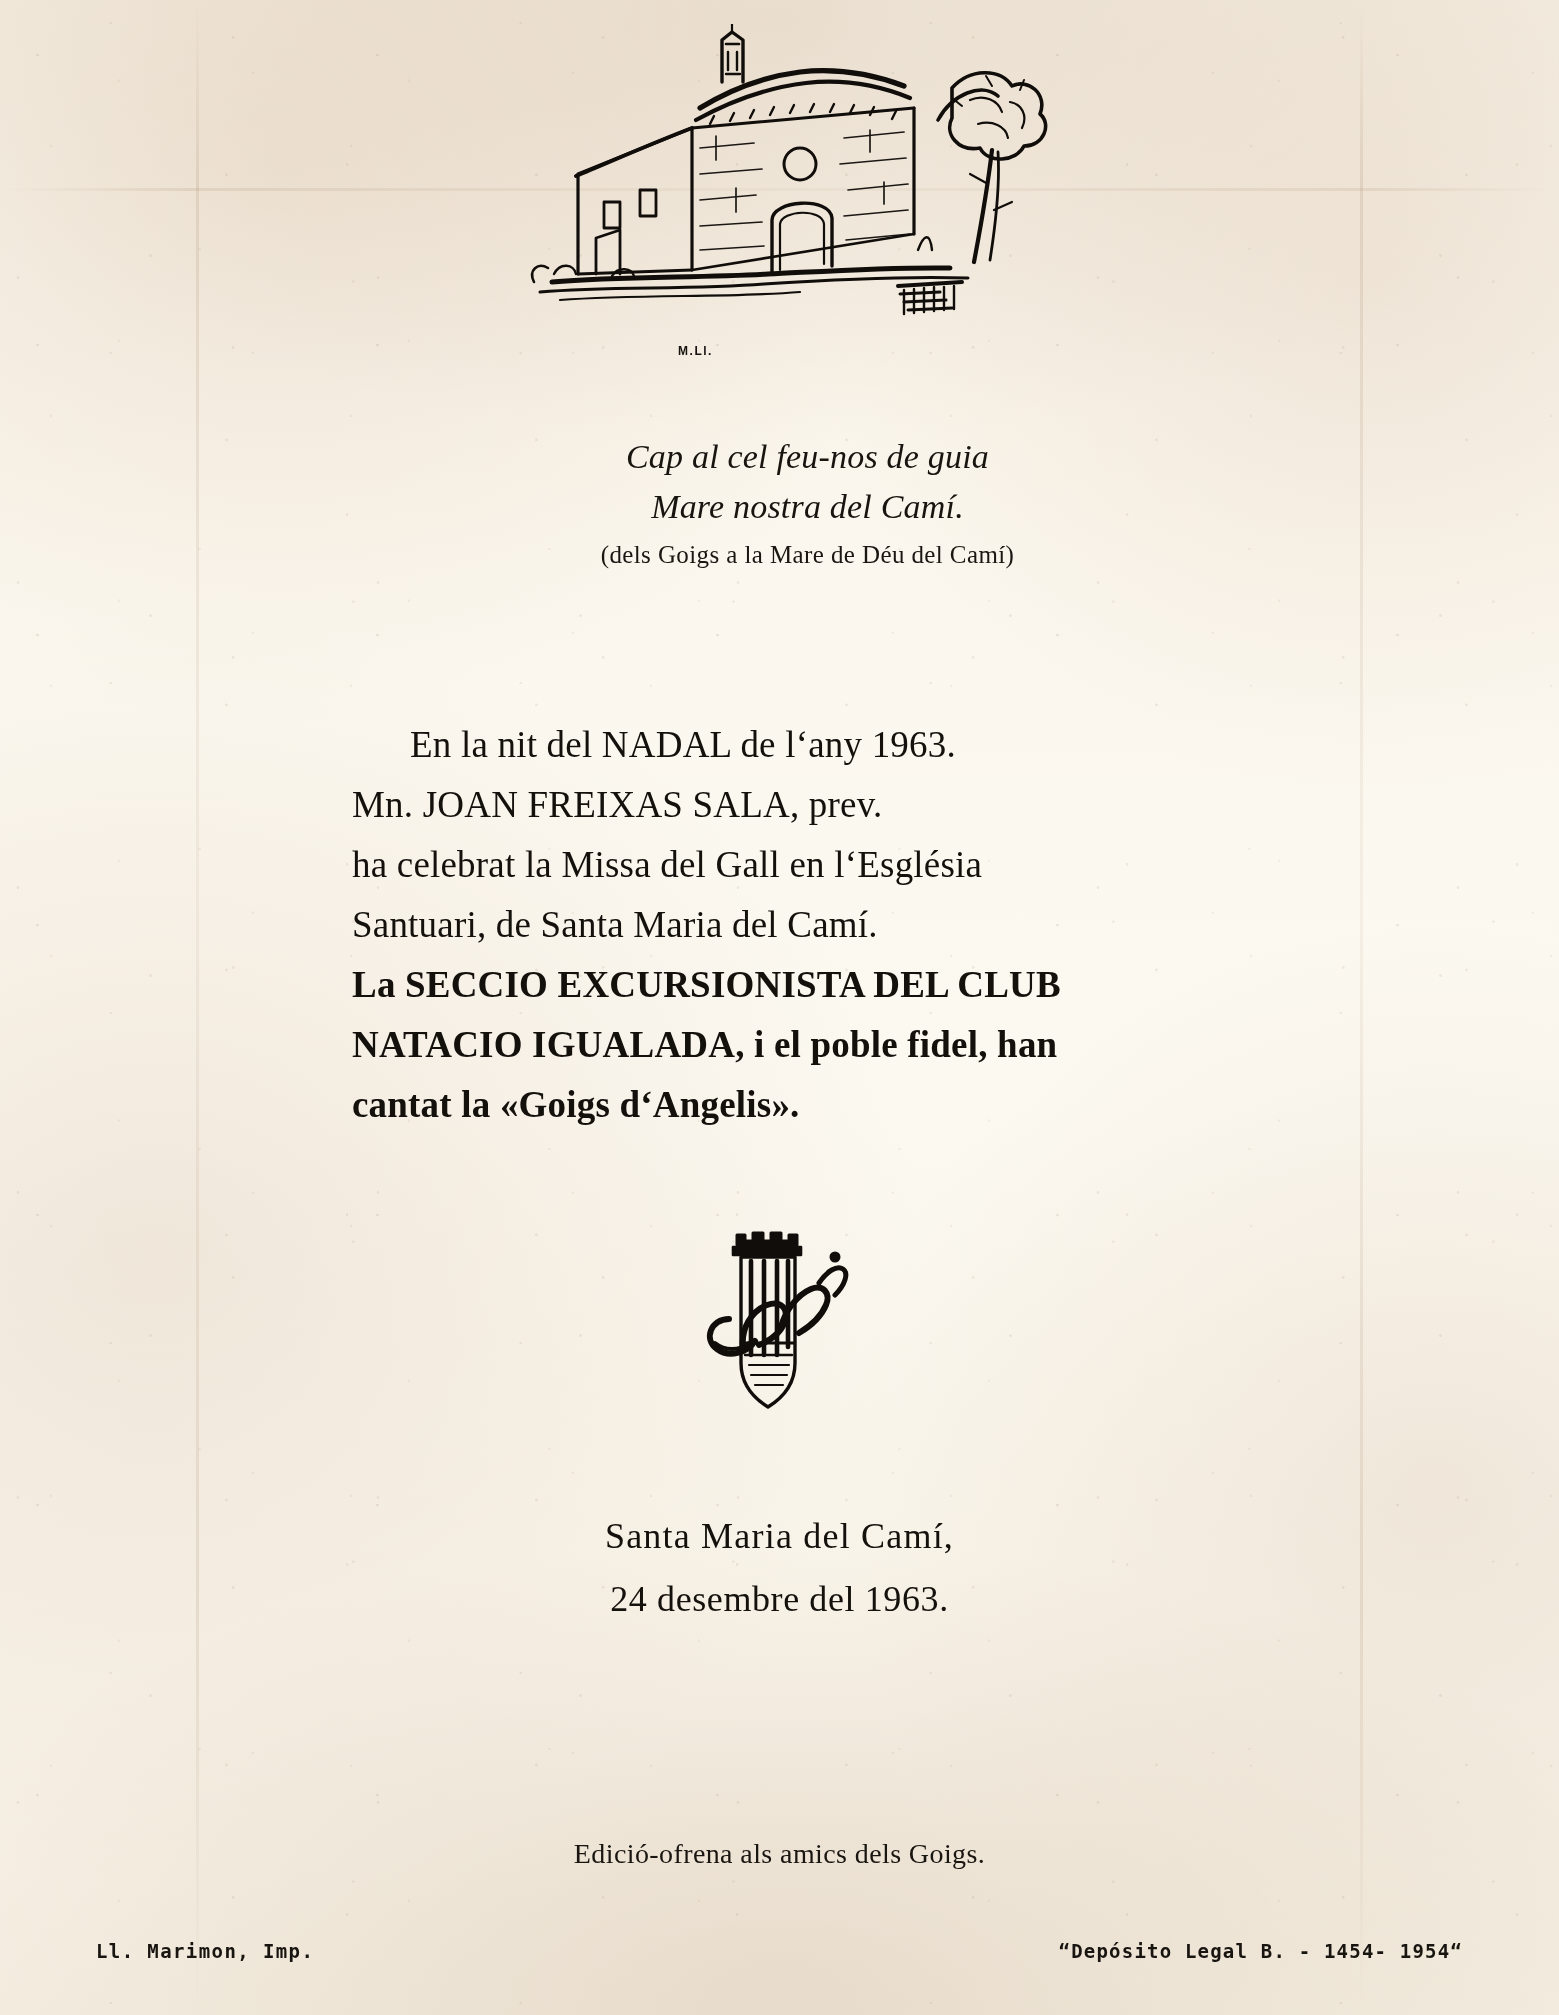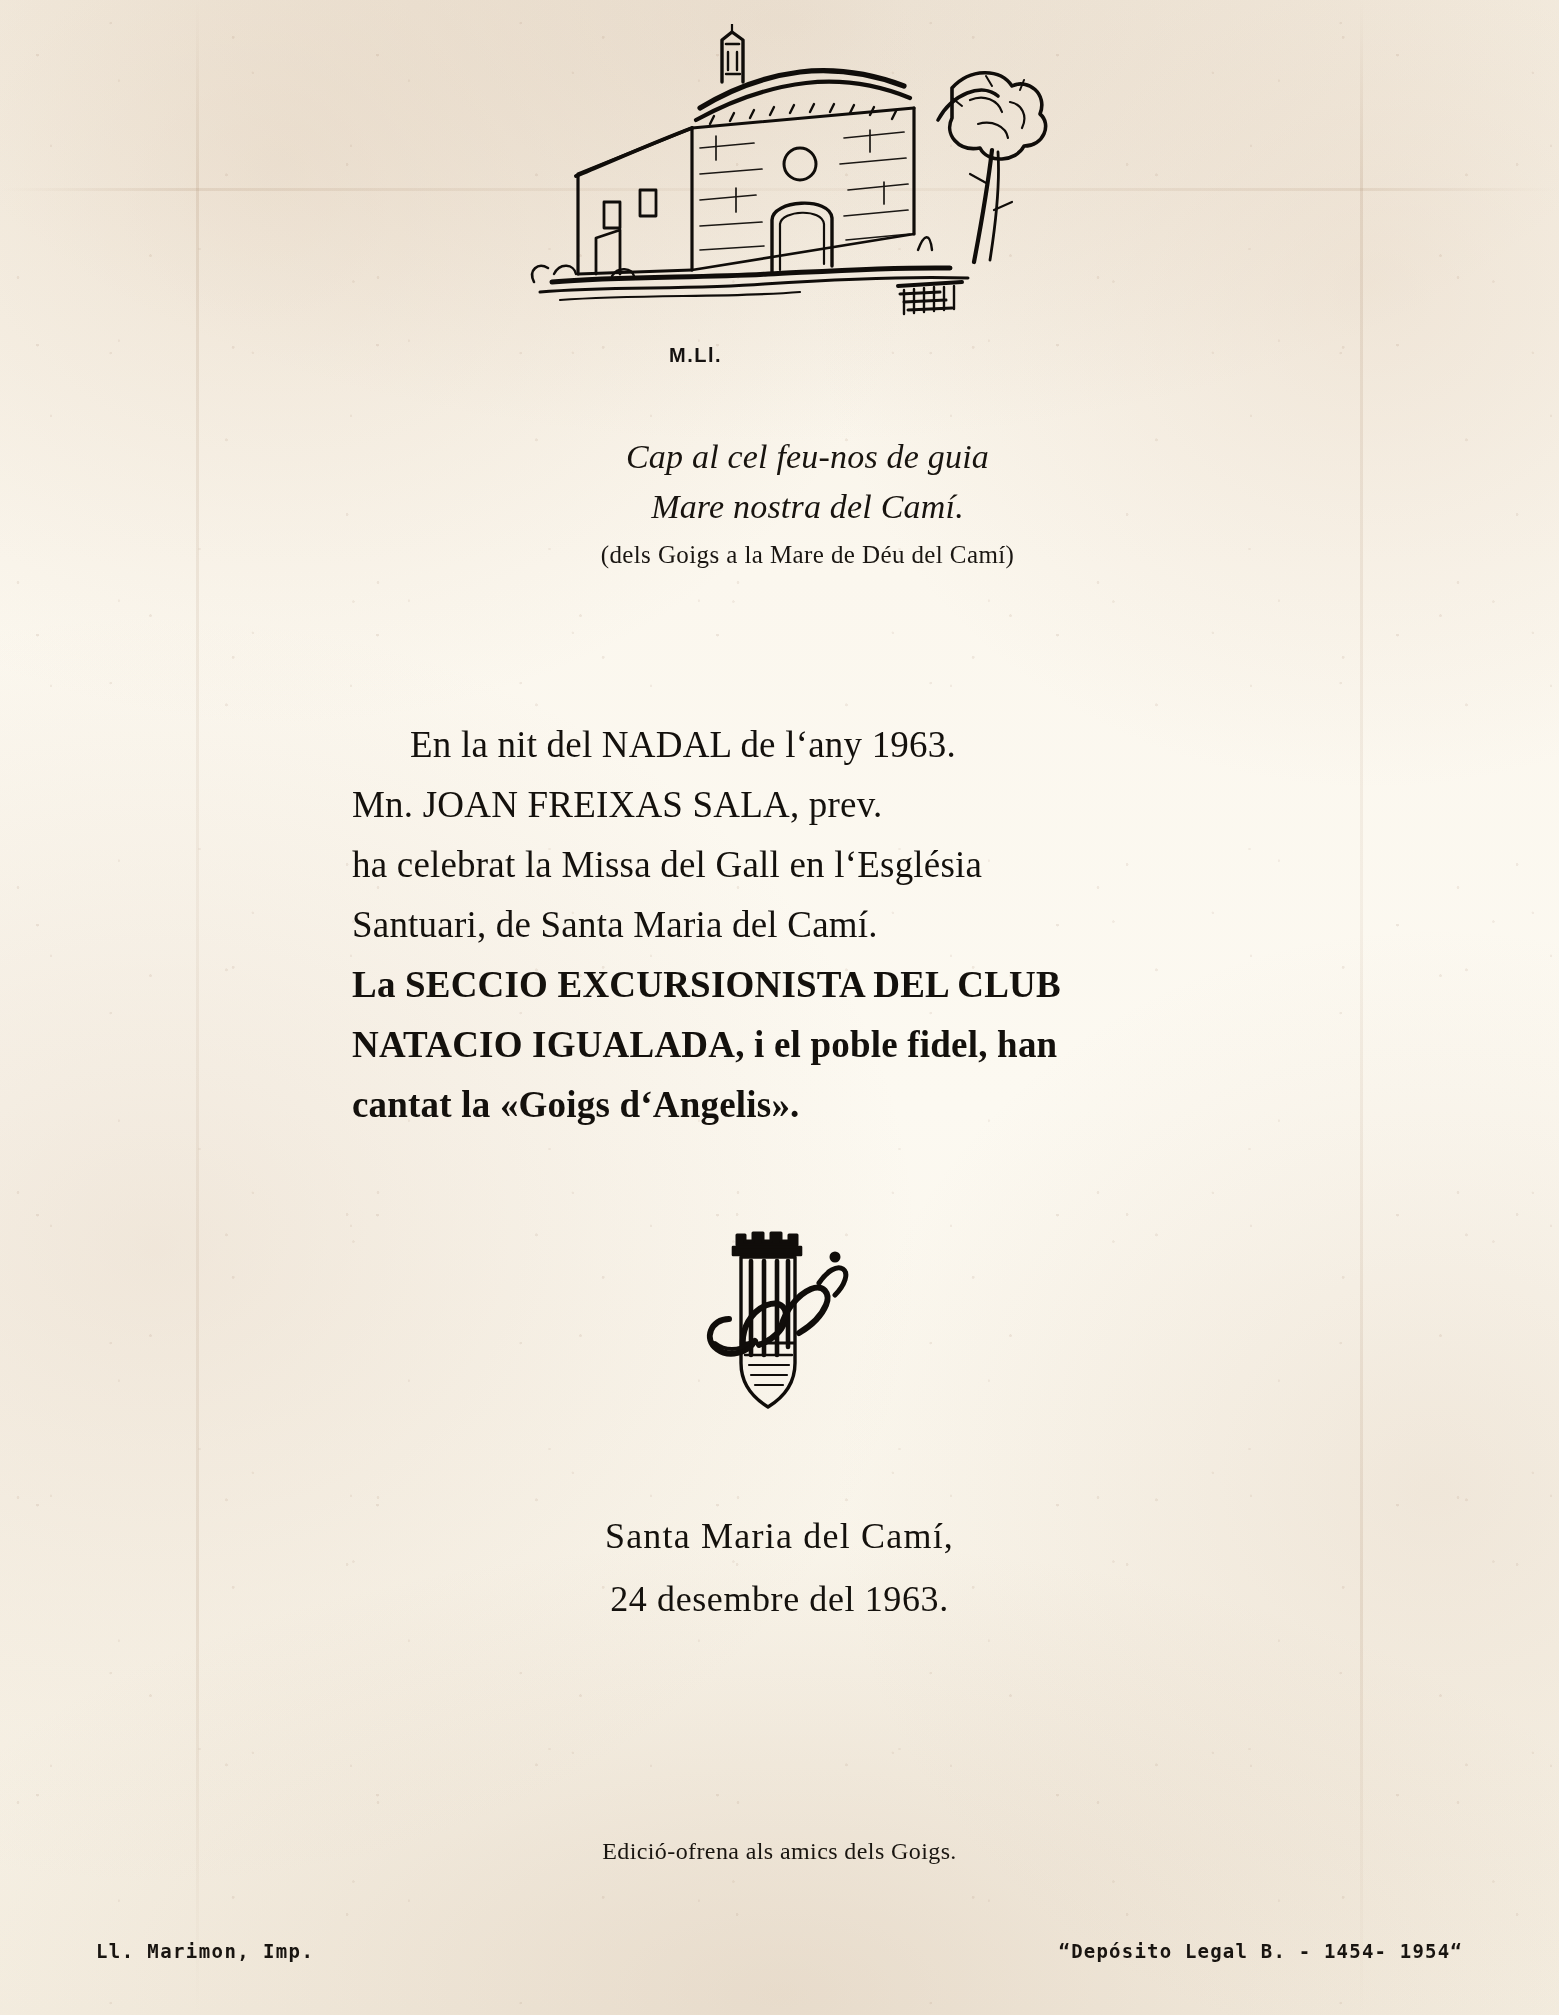--- a/index.html
+++ b/index.html
@@ -98,21 +98,21 @@
     width: 560px;
     height: 340px;
     display: block;
   }
   .sig {
     position: absolute;
     left: 50%;
     transform: translateX(-50%) translateX(-84px);
     top: 320px;
     font-family: "Liberation Sans", sans-serif;
-    font-size: 20px;
+    font-size: 12px;
     letter-spacing: 1.5px;
     font-weight: 700;
     color: #151210;
   }
 
   
   .epigraph {
     position: absolute;
     left: 16px; right: 0;
     top: 432px;
@@ -178,21 +178,21 @@
     color: #14110d;
   }
   .dateline .place { letter-spacing: 1.2px; }
 
   
   .offering {
     position: absolute;
     top: 1838px;
     left: 0; right: 0;
     text-align: center;
-    font-size: 24px;
+    font-size: 28px;
     letter-spacing: .4px;
     color: #191510;
   }
 
   
   .imprint {
     position: absolute;
     top: 1940px;
     left: 96px;
     right: 96px;

